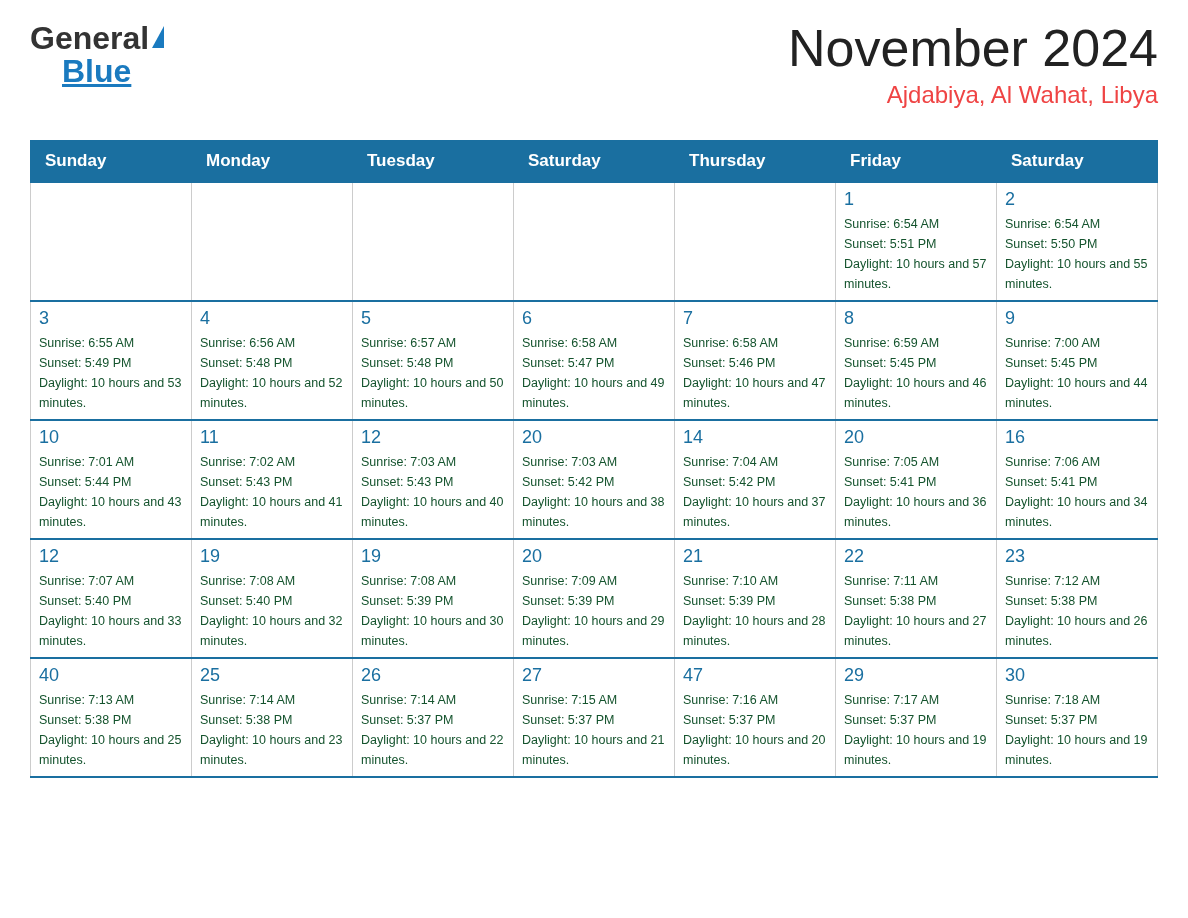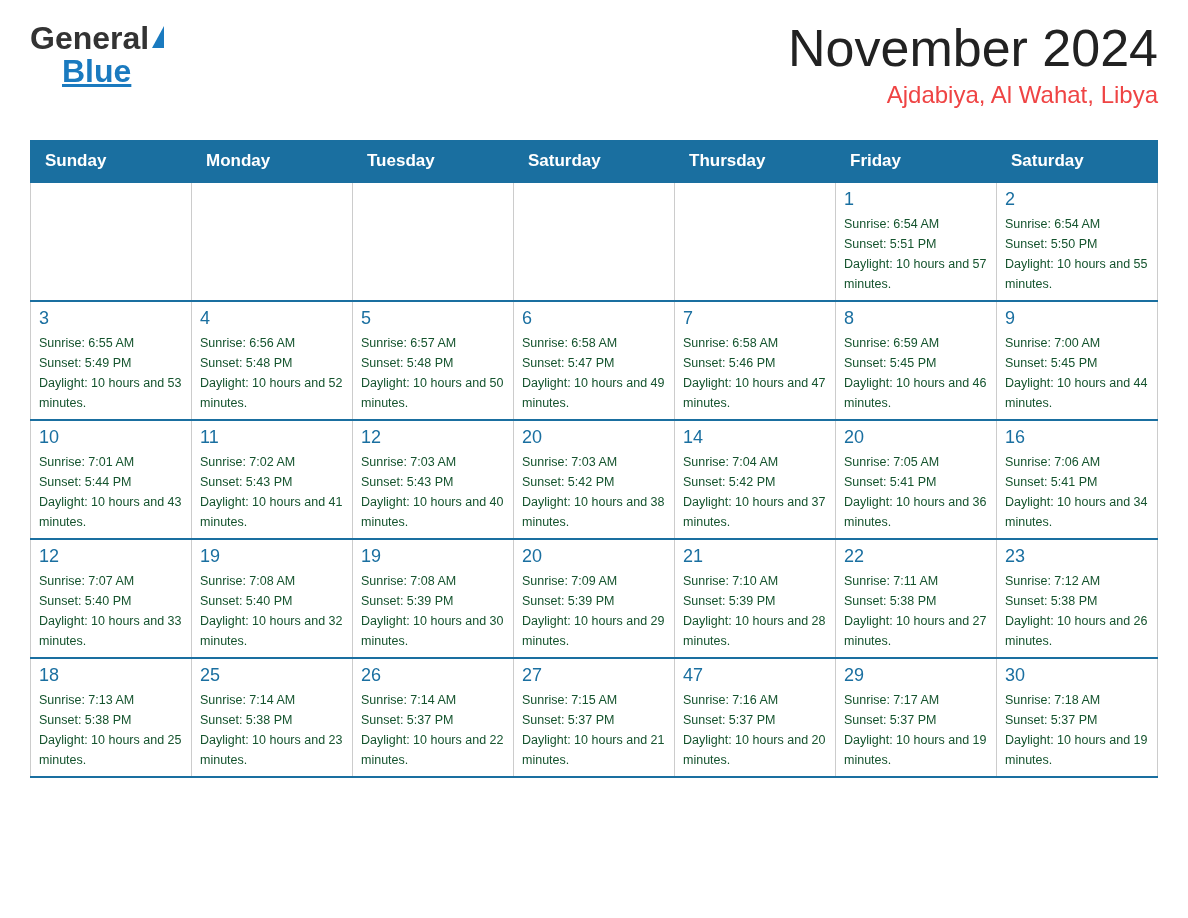--- a/index.html
+++ b/index.html
@@ -208,21 +208,21 @@
           <span class="day-number">22</span>
           <div class="day-info">Sunrise: 7:11 AM<br>Sunset: 5:38 PM<br>Daylight: 10 hours and 27 minutes.</div>
         </td>
         <td>
           <span class="day-number">23</span>
           <div class="day-info">Sunrise: 7:12 AM<br>Sunset: 5:38 PM<br>Daylight: 10 hours and 26 minutes.</div>
         </td>
       </tr>
       <tr>
         <td>
-          <span class="day-number">18</span>
+          <span class="day-number">40</span>
           <div class="day-info">Sunrise: 7:13 AM<br>Sunset: 5:38 PM<br>Daylight: 10 hours and 25 minutes.</div>
         </td>
         <td>
           <span class="day-number">25</span>
           <div class="day-info">Sunrise: 7:14 AM<br>Sunset: 5:38 PM<br>Daylight: 10 hours and 23 minutes.</div>
         </td>
         <td>
           <span class="day-number">26</span>
           <div class="day-info">Sunrise: 7:14 AM<br>Sunset: 5:37 PM<br>Daylight: 10 hours and 22 minutes.</div>
         </td>

